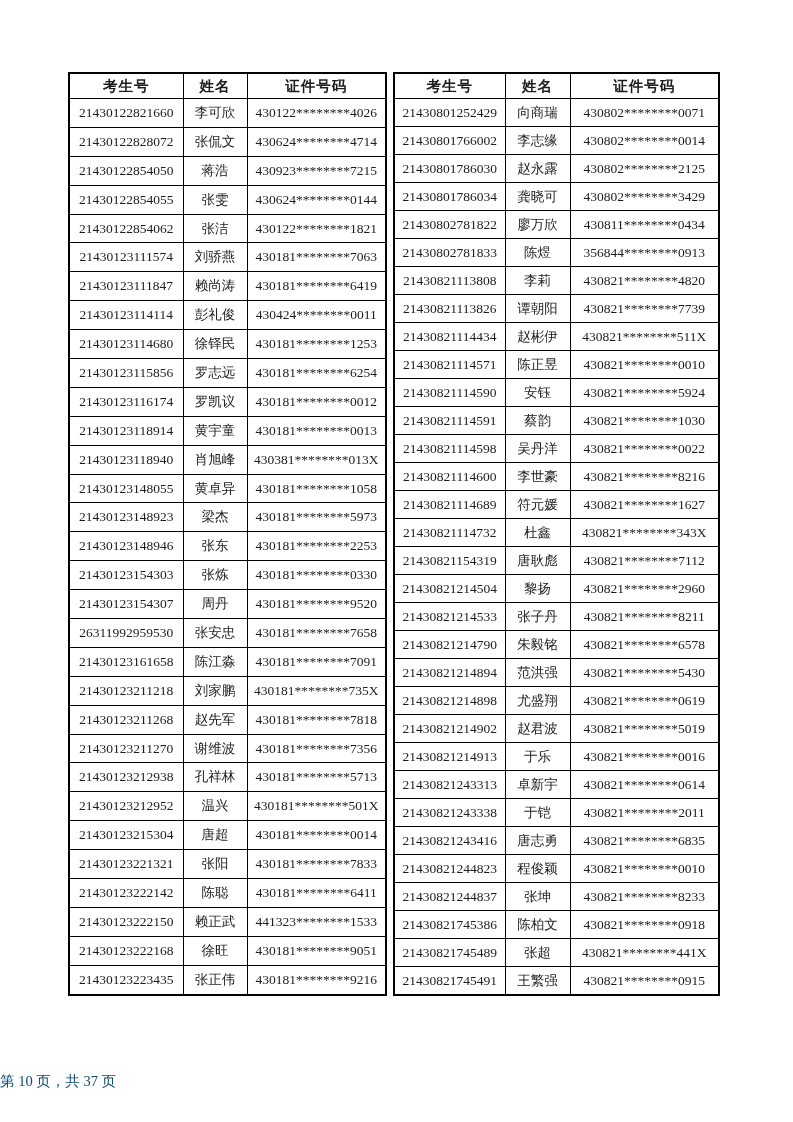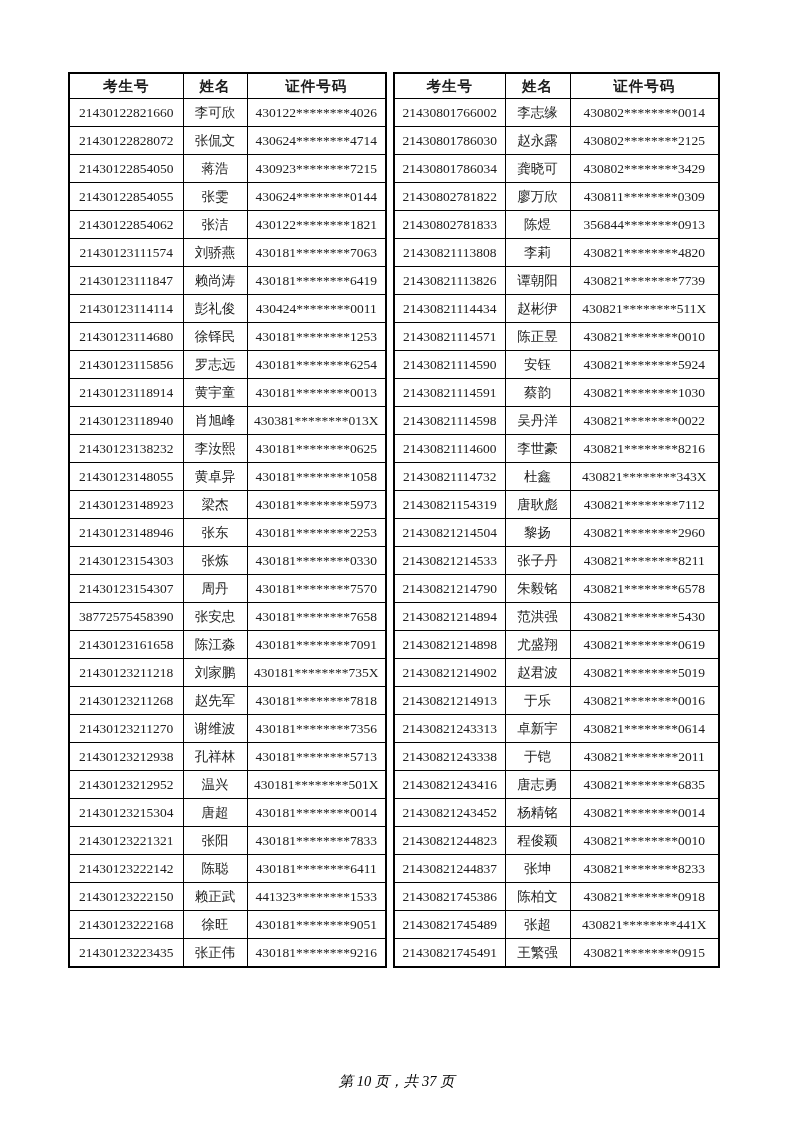--- a/index.html
+++ b/index.html
@@ -42,24 +42,22 @@
     height: 27px;
     font-size: 13.5px;
   }
   table.left-roster  { width: 317px; }
   table.right-roster { width: 325px; }
   .footer {
     position: absolute;
     top: 1072px;
     left: 0;
     width: 100%;
-    text-align: center;
     font-size: 14.5px;
-    color: #000000;
-    font-style: italic;
+    color: #0c4a6e;
   }
 </style>
 </head>
 <body>
 
 <div class="page">
   <div class="tables-wrap">
 
     <table class="roster left-roster">
       <colgroup>
@@ -119,35 +117,35 @@
             <td>21430123114680</td>
             <td>徐铎民</td>
             <td>430181********1253</td>
           </tr>
           <tr>
             <td>21430123115856</td>
             <td>罗志远</td>
             <td>430181********6254</td>
           </tr>
           <tr>
+            <td>21430123116174</td>
+            <td>罗凯议</td>
+            <td>430181********0012</td>
+          </tr>
+          <tr>
             <td>21430123118914</td>
             <td>黄宇童</td>
             <td>430181********0013</td>
           </tr>
           <tr>
             <td>21430123118940</td>
             <td>肖旭峰</td>
             <td>430381********013X</td>
           </tr>
           <tr>
-            <td>21430123138232</td>
-            <td>李汝熙</td>
-            <td>430181********0625</td>
-          </tr>
-          <tr>
             <td>21430123148055</td>
             <td>黄卓异</td>
             <td>430181********1058</td>
           </tr>
           <tr>
             <td>21430123148923</td>
             <td>梁杰</td>
             <td>430181********5973</td>
           </tr>
           <tr>
@@ -156,24 +154,24 @@
             <td>430181********2253</td>
           </tr>
           <tr>
             <td>21430123154303</td>
             <td>张炼</td>
             <td>430181********0330</td>
           </tr>
           <tr>
             <td>21430123154307</td>
             <td>周丹</td>
-            <td>430181********7570</td>
-          </tr>
-          <tr>
-            <td>38772575458390</td>
+            <td>430181********9520</td>
+          </tr>
+          <tr>
+            <td>26311992959530</td>
             <td>张安忠</td>
             <td>430181********7658</td>
           </tr>
           <tr>
             <td>21430123161658</td>
             <td>陈江淼</td>
             <td>430181********7091</td>
           </tr>
           <tr>
             <td>21430123211218</td>
@@ -241,38 +239,43 @@
       </colgroup>
       <thead>
         <tr>
           <th>考生号</th>
           <th>姓名</th>
           <th>证件号码</th>
         </tr>
       </thead>
       <tbody>
           <tr>
+            <td>21430801252429</td>
+            <td>向商瑞</td>
+            <td>430802********0071</td>
+          </tr>
+          <tr>
             <td>21430801766002</td>
             <td>李志缘</td>
             <td>430802********0014</td>
           </tr>
           <tr>
             <td>21430801786030</td>
             <td>赵永露</td>
             <td>430802********2125</td>
           </tr>
           <tr>
             <td>21430801786034</td>
             <td>龚晓可</td>
             <td>430802********3429</td>
           </tr>
           <tr>
             <td>21430802781822</td>
             <td>廖万欣</td>
-            <td>430811********0309</td>
+            <td>430811********0434</td>
           </tr>
           <tr>
             <td>21430802781833</td>
             <td>陈煜</td>
             <td>356844********0913</td>
           </tr>
           <tr>
             <td>21430821113808</td>
             <td>李莉</td>
             <td>430821********4820</td>
@@ -306,20 +309,25 @@
             <td>21430821114598</td>
             <td>吴丹洋</td>
             <td>430821********0022</td>
           </tr>
           <tr>
             <td>21430821114600</td>
             <td>李世豪</td>
             <td>430821********8216</td>
           </tr>
           <tr>
+            <td>21430821114689</td>
+            <td>符元媛</td>
+            <td>430821********1627</td>
+          </tr>
+          <tr>
             <td>21430821114732</td>
             <td>杜鑫</td>
             <td>430821********343X</td>
           </tr>
           <tr>
             <td>21430821154319</td>
             <td>唐耿彪</td>
             <td>430821********7112</td>
           </tr>
           <tr>
@@ -366,25 +374,20 @@
             <td>21430821243338</td>
             <td>于铠</td>
             <td>430821********2011</td>
           </tr>
           <tr>
             <td>21430821243416</td>
             <td>唐志勇</td>
             <td>430821********6835</td>
           </tr>
           <tr>
-            <td>21430821243452</td>
-            <td>杨精铭</td>
-            <td>430821********0014</td>
-          </tr>
-          <tr>
             <td>21430821244823</td>
             <td>程俊颖</td>
             <td>430821********0010</td>
           </tr>
           <tr>
             <td>21430821244837</td>
             <td>张坤</td>
             <td>430821********8233</td>
           </tr>
           <tr>

